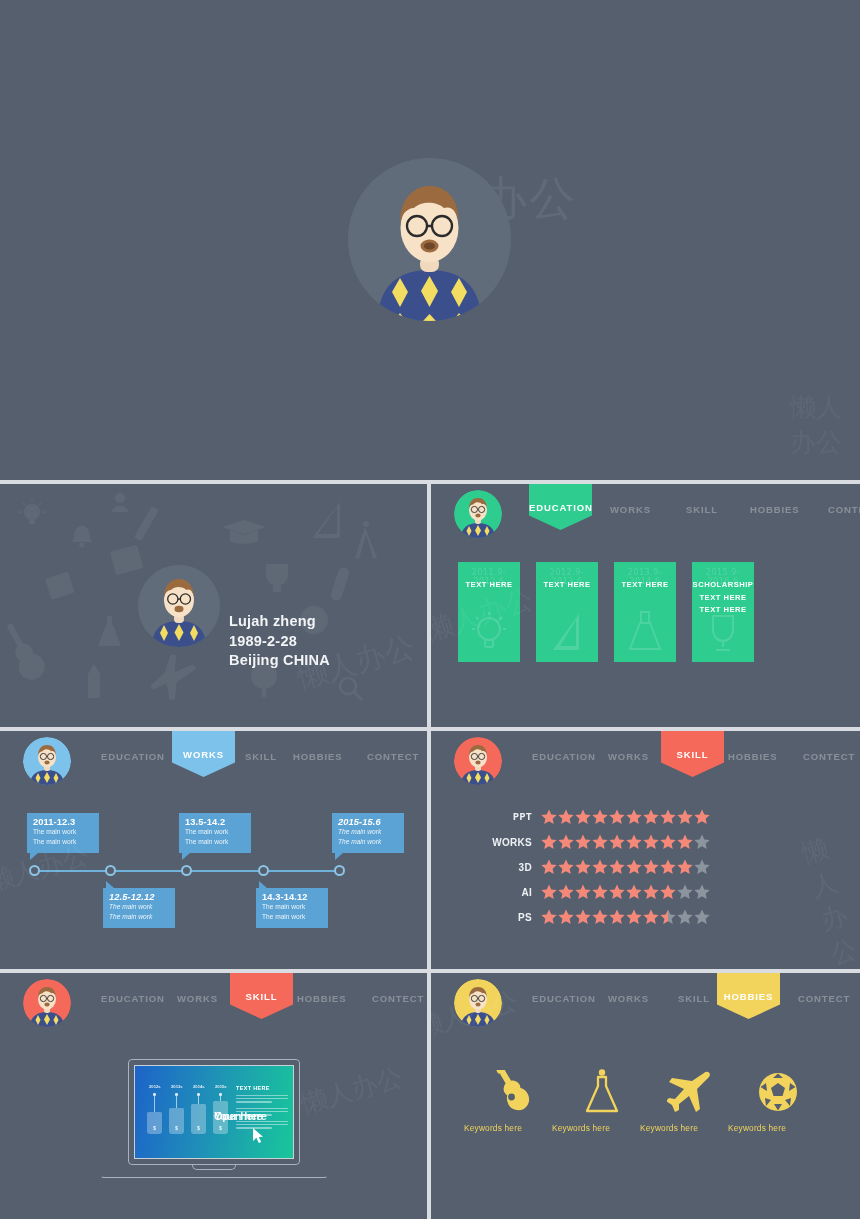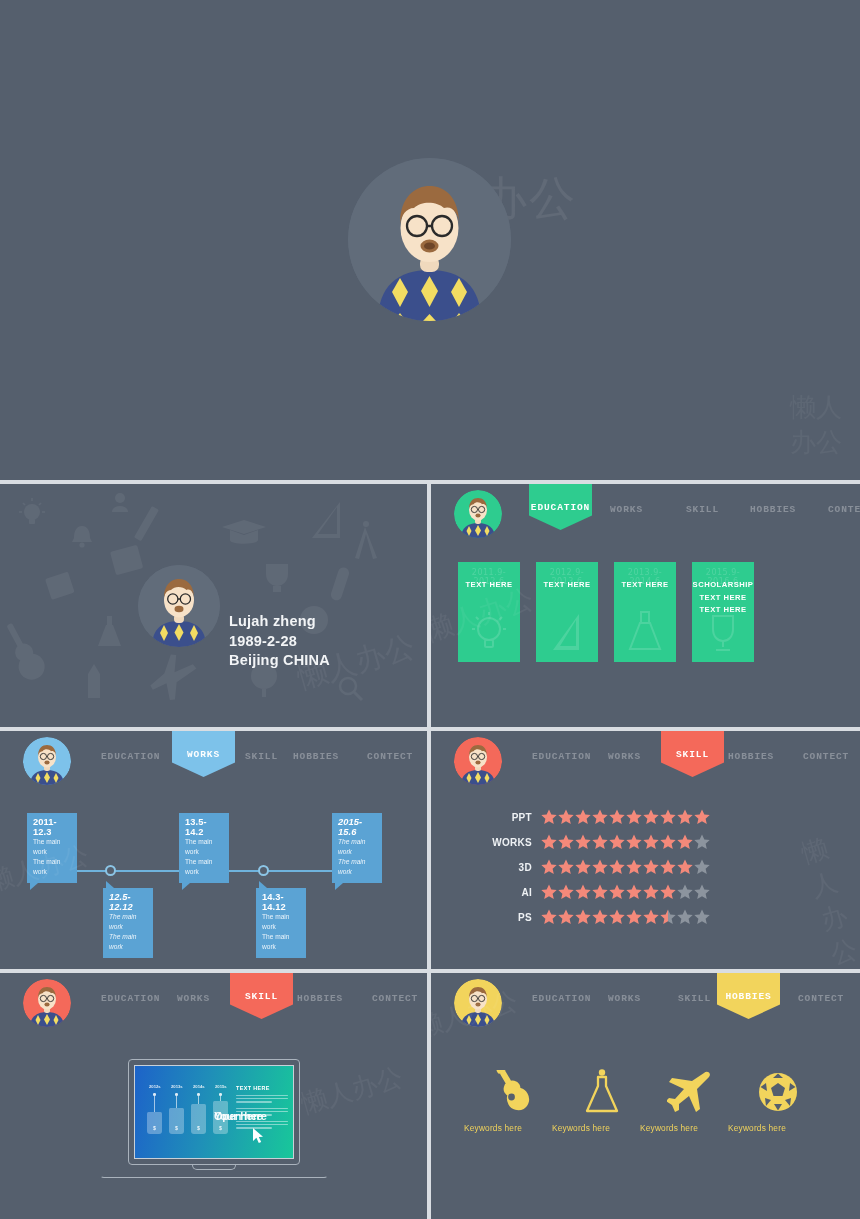--- a/index.html
+++ b/index.html
@@ -37,21 +37,21 @@
     position:absolute; background:#555f6d; overflow:hidden;
   }
   .p1 { left:0;   top:484px; width:427px; height:243px; }
   .p2 { left:431px; top:484px; width:429px; height:243px; }
   .p3 { left:0;   top:731px; width:427px; height:238px; }
   .p4 { left:431px; top:731px; width:429px; height:238px; }
   .p5 { left:0;   top:973px; width:427px; height:246px; }
   .p6 { left:431px; top:973px; width:429px; height:246px; }
 
   
-  .navbar { position:absolute; left:0; top:0; width:100%; height:60px;font-family:Liberation Mono, monospace; }
+  .navbar { position:absolute; left:0; top:0; width:100%; height:60px; }
   .nav-avatar {
     position:absolute; left:23px; top:6px; width:48px; height:48px;
     border-radius:50%; overflow:hidden;
   }
   .nav-items {
     position:absolute; left:82px; top:0; right:0; height:60px;
   }
   .nav-item {
     position:absolute; top:20px;
     font-size:9.5px; letter-spacing:.9px;
@@ -114,21 +114,21 @@
   
   .tl-line {
     position:absolute; left:30px; top:139px; width:312px; height:2px;
     background:#6fb3dd;
   }
   .tl-dot {
     position:absolute; top:134px; width:11px; height:11px; border-radius:50%;
     background:#555f6d; border:2px solid #8cc5e6;
   }
   .tl-card {
-    position:absolute; width:50px; background:#5ba3d4; padding:4px 6px 6px 6px;
+    position:absolute; width:72px; background:#5ba3d4; padding:4px 6px 6px 6px;
   }
   .tl-card .d { font-size:9.3px; color:#fff; font-weight:700; letter-spacing:.1px; }
   .tl-card .w { font-size:6.6px; color:#eaf4fb; line-height:10px; }
   .tl-card.up::after {
     content:""; position:absolute; left:3px; bottom:-7px;
     border-left:8px solid #5ba3d4; border-bottom:7px solid transparent;
   }
   .tl-card.dn::after {
     content:""; position:absolute; left:3px; top:-7px;
     border-left:8px solid #5ba3d4; border-top:7px solid transparent;
@@ -535,21 +535,21 @@
         <div class="nav-item" style="left:95px;">WORKS</div>
         <div class="nav-ribbon" style="left:148px; --rc:#f4695a;">
           <div class="lbl">SKILL</div>
         </div>
         <div class="nav-item" style="left:215px;">HOBBIES</div>
         <div class="nav-item" style="left:290px;">CONTECT</div>
       </div>
     </div>
 
     <div id="skill-rows">
-        <div class="sk-row" style="left: 55px; top: 78px;">
+        <div class="sk-row" style="left: 55px; top: 78px; font-family: Liberation Mono, monospace;">
           <div class="sk-label">PPT</div>
           <div class="stars">
             <div class="star">
               <svg width="16" height="16" viewBox="0 0 20 20">
                 <defs>
                   <linearGradient id="g0_0" x1="0" x2="1" y1="0" y2="0">
                     <stop offset="1" stop-color="#f4897a"></stop>
                     <stop offset="1" stop-color="#8c949e"></stop>
                   </linearGradient>
                 </defs>

